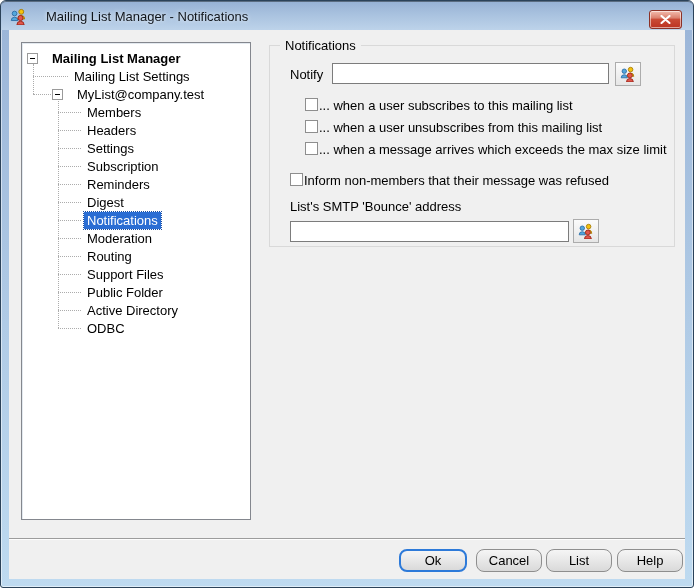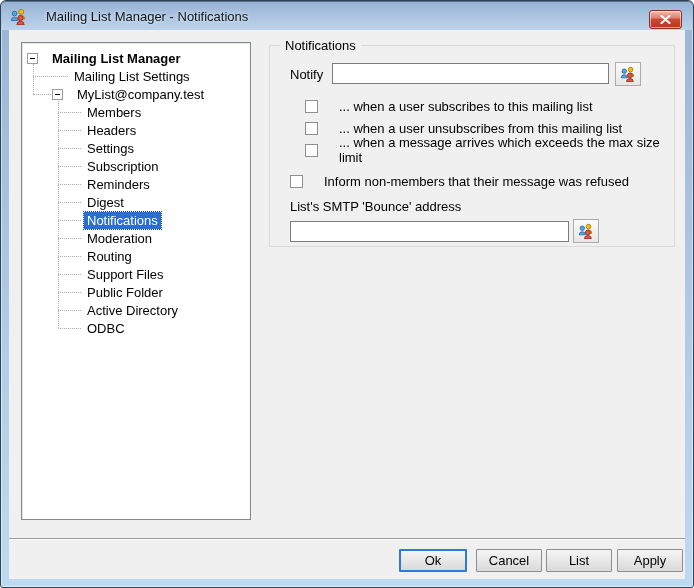--- a/index.html
+++ b/index.html
@@ -76,35 +76,35 @@
   .tinput {
     position:absolute; height:21px; border:1px solid #7C7C7C; background:#fff;
     font:13px "Liberation Sans", sans-serif; padding:2px 4px;
   }
   .picker-btn {
     position:absolute; width:26px; height:24px;
     border:1px solid #ACACAC;
     background:linear-gradient(#FBFBFB, #E6E6E6);
     display:flex; align-items:center; justify-content:center; cursor:pointer;
   }
-  .cbrow { position:absolute; display:flex; align-items:center; gap:21px; height:16px; font-size:13px; }
+  .cbrow { position:absolute; display:flex; align-items:flex-start; gap:1px; height:16px; font-size:13px; }
   .cbrow input[type=checkbox] {
     appearance:none; -webkit-appearance:none;
     width:13px; height:13px; border:1px solid #8E8E8E; background:#fff; flex:none; cursor:pointer;
   }
   .cbrow label { cursor:pointer; }
 
   
   .separator { position:absolute; left:0; top:508px; width:676px; height:2px;
     border-top:1px solid #9C9C9C; border-bottom:1px solid #FDFDFD; }
   .btn {
     position:absolute; top:519px; height:23px;
     font:13px "Liberation Sans", sans-serif;
     background:linear-gradient(#F5F5F5, #E9E9E9 45%, #D9D9D9);
-    border:1px solid #8E8E8E; border-radius:1px; cursor:pointer;
+    border:1px solid #8E8E8E; border-radius:8px; cursor:pointer;
   }
   .btn.default { border:2px solid #2D7AD9; }
 </style>
 </head>
 <body>
 
 <div class="window">
 
   <div class="titlebar">
     <span style="display:flex;">
@@ -251,15 +251,15 @@
             </g>
           </svg>
         </span>
       </span>
     </div>
 
     <div class="separator"></div>
     <button class="btn default" style="left:390px; width:68px;">Ok</button>
     <button class="btn" style="left:467px; width:66px;">Cancel</button>
     <button class="btn" style="left:537px; width:66px;">List</button>
-    <button class="btn" style="left:608px; width:66px;">Apply</button>
+    <button class="btn" style="left:608px; width:66px;">Help</button>
   </div>
 </div>
 
 </body></html>

